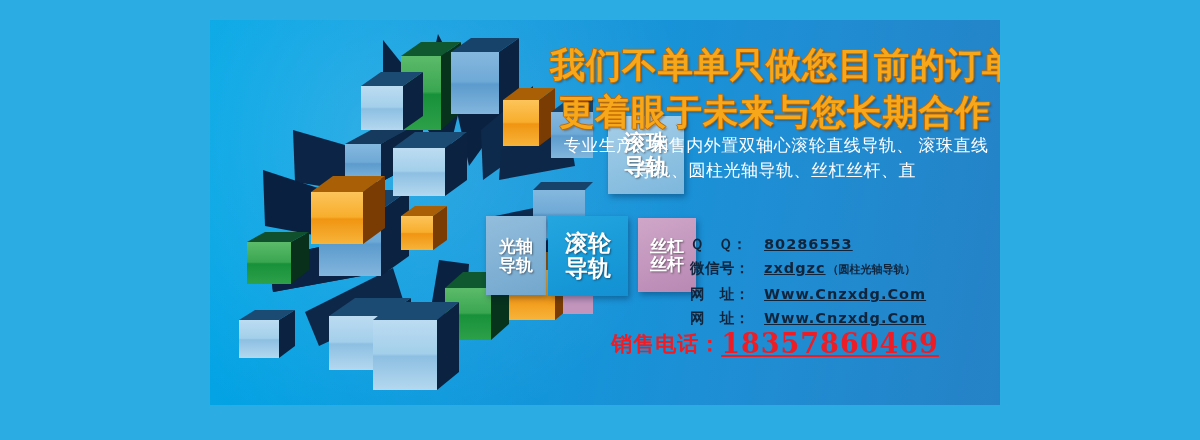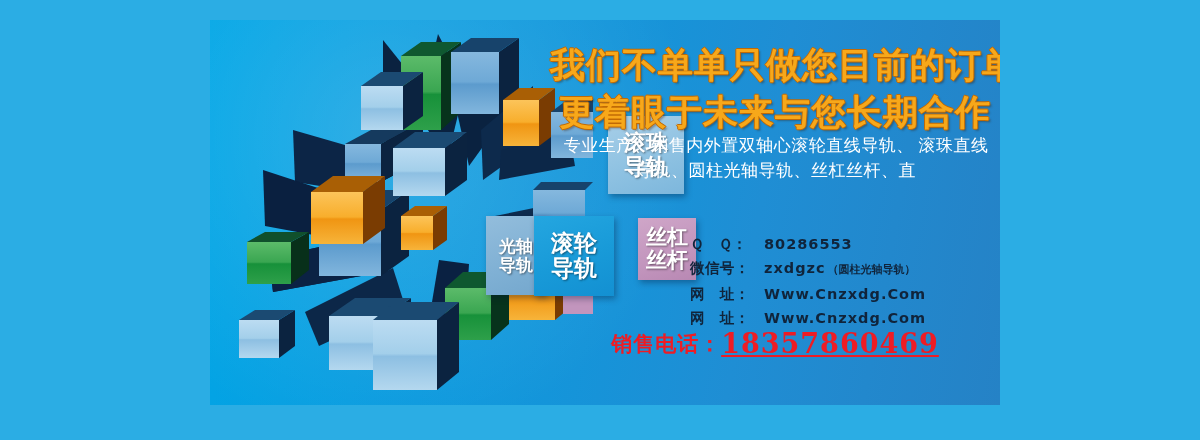--- a/index.html
+++ b/index.html
@@ -55,21 +55,21 @@
   .contact{
     position:absolute;left:108px;top:212px;width:342px;
     color:#10243b;
     font-size:14.5px;line-height:24px;
     font-weight:bold;
     letter-spacing:.4px;
     margin-left:32px;
   }
   .crow{display:flex;align-items:baseline;white-space:nowrap;}
   .clabel{width:74px;flex:none;}
-  .cvalue{font-family:"DejaVu Sans","Liberation Sans",sans-serif;letter-spacing:1px;}
+  .cvalue{font-family:"DejaVu Sans","Liberation Sans",sans-serif;letter-spacing:1px;text-decoration:underline;}
   .cnote{font-size:11px;font-weight:bold;letter-spacing:0;margin-left:2px;}
 
   .phone{
     position:absolute;left:0;top:308px;width:450px;
     text-align:center;white-space:nowrap;
   }
   .phone-label{
     color:#ee1c24;font-size:21px;font-weight:bold;letter-spacing:1px;
     vertical-align:middle;
   }
@@ -86,26 +86,26 @@
     display:flex;align-items:center;justify-content:center;
     color:#ffffff;font-weight:bold;text-align:center;
     text-shadow:1px 1px 2px rgba(0,0,0,.45);
     line-height:1.08;
     box-shadow:2px 3px 6px rgba(0,20,50,.35);
   }
   .chip i{font-style:normal;display:block;}
 
   .chip-gunzhu{left:398px;top:96px;width:76px;height:78px;
     background:linear-gradient(160deg,#a8cfe8 0%,#8fc2e2 55%,#7db7dc 100%);font-size:22px;}
-  .chip-gunlun{left:324px;top:196px;width:80px;height:80px;
+  .chip-gunlun{left:338px;top:196px;width:80px;height:80px;
     background:linear-gradient(160deg,#24a6e0 0%,#189ad8 55%,#1390d2 100%);font-size:23px;}
   .chip-guangzhou{left:276px;top:196px;width:60px;height:79px;
     background:linear-gradient(160deg,#93bddc 0%,#7fb0d4 60%,#74a7cd 100%);font-size:17px;}
-  .chip-sigang{left:428px;top:198px;width:58px;height:62px;
-    background:linear-gradient(160deg,#cfa6c8 0%,#c295bd 60%,#b888b3 100%);font-size:21px;}
+  .chip-sigang{left:428px;top:198px;width:58px;height:74px;
+    background:linear-gradient(160deg,#cfa6c8 0%,#c295bd 60%,#b888b3 100%);font-size:17px;}
 </style>
 </head>
 <body>
 
 <div class="stage">
 
   <div class="banner">
     <div class="banner-sheen"></div>
 
     <div class="art">

